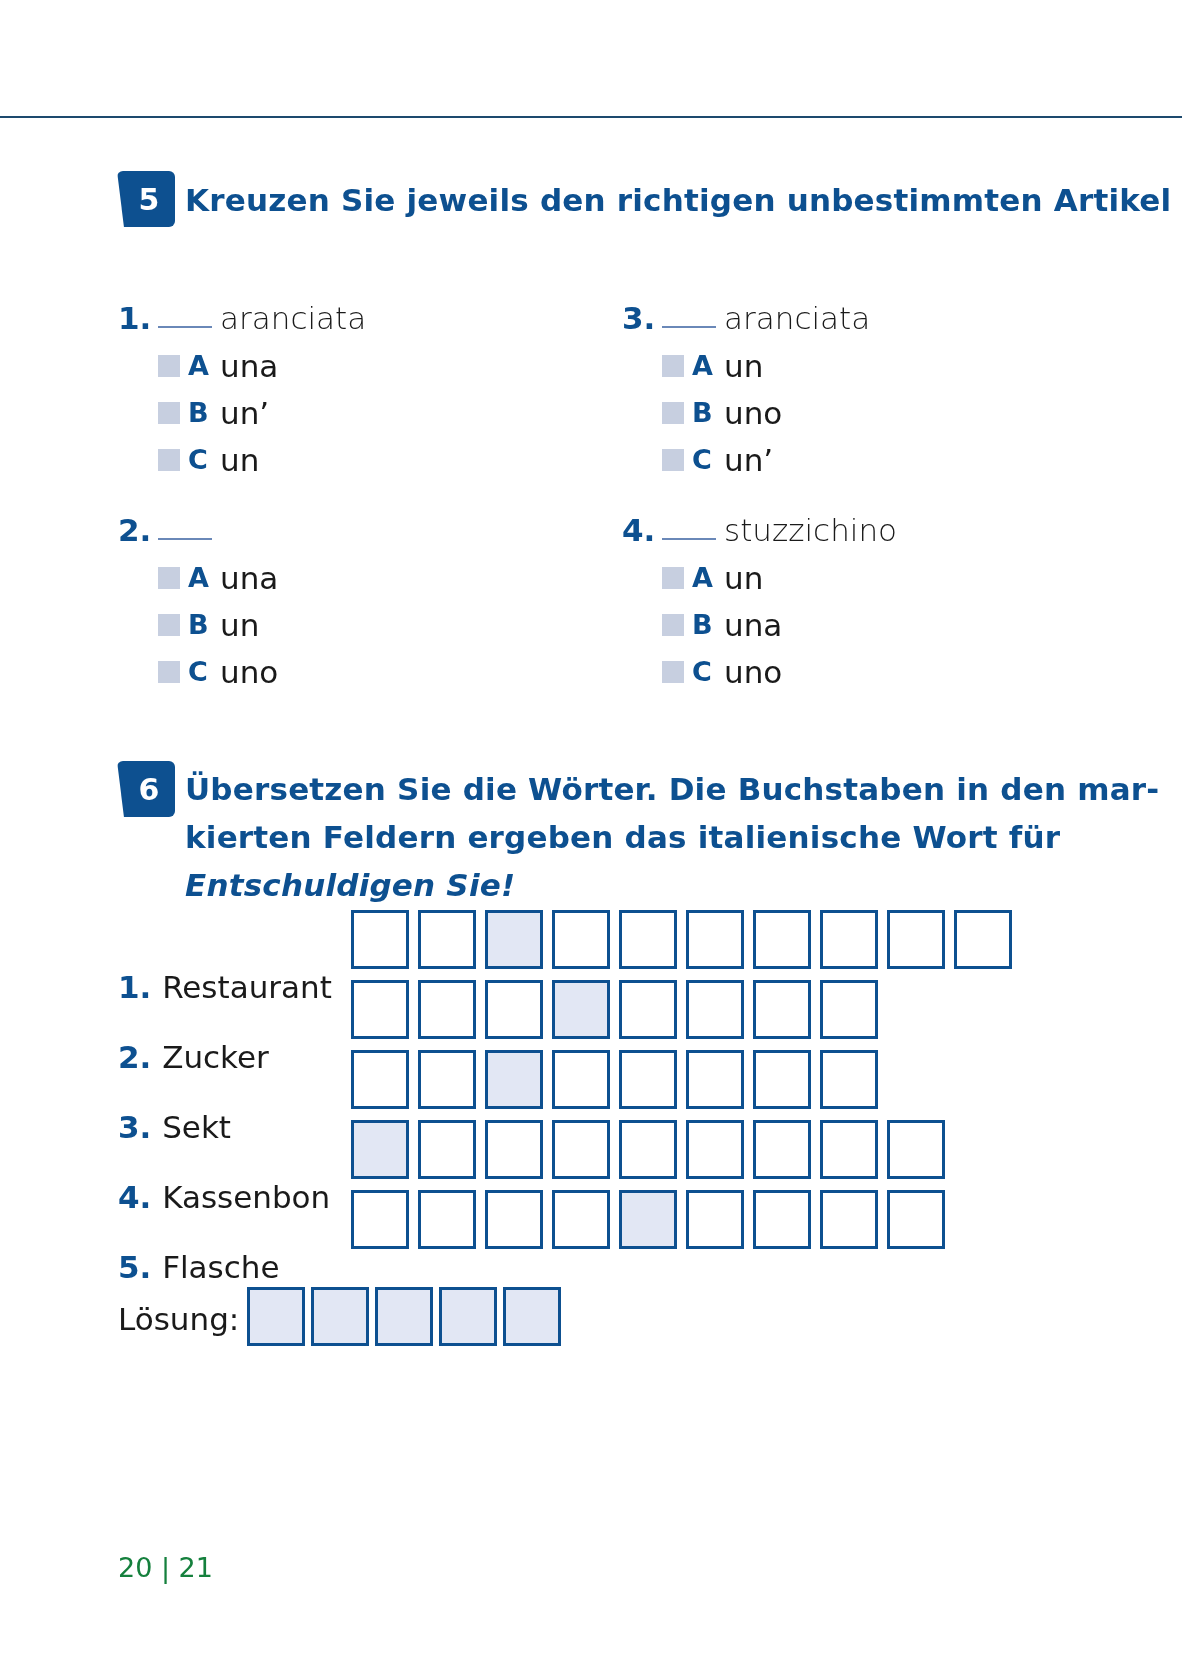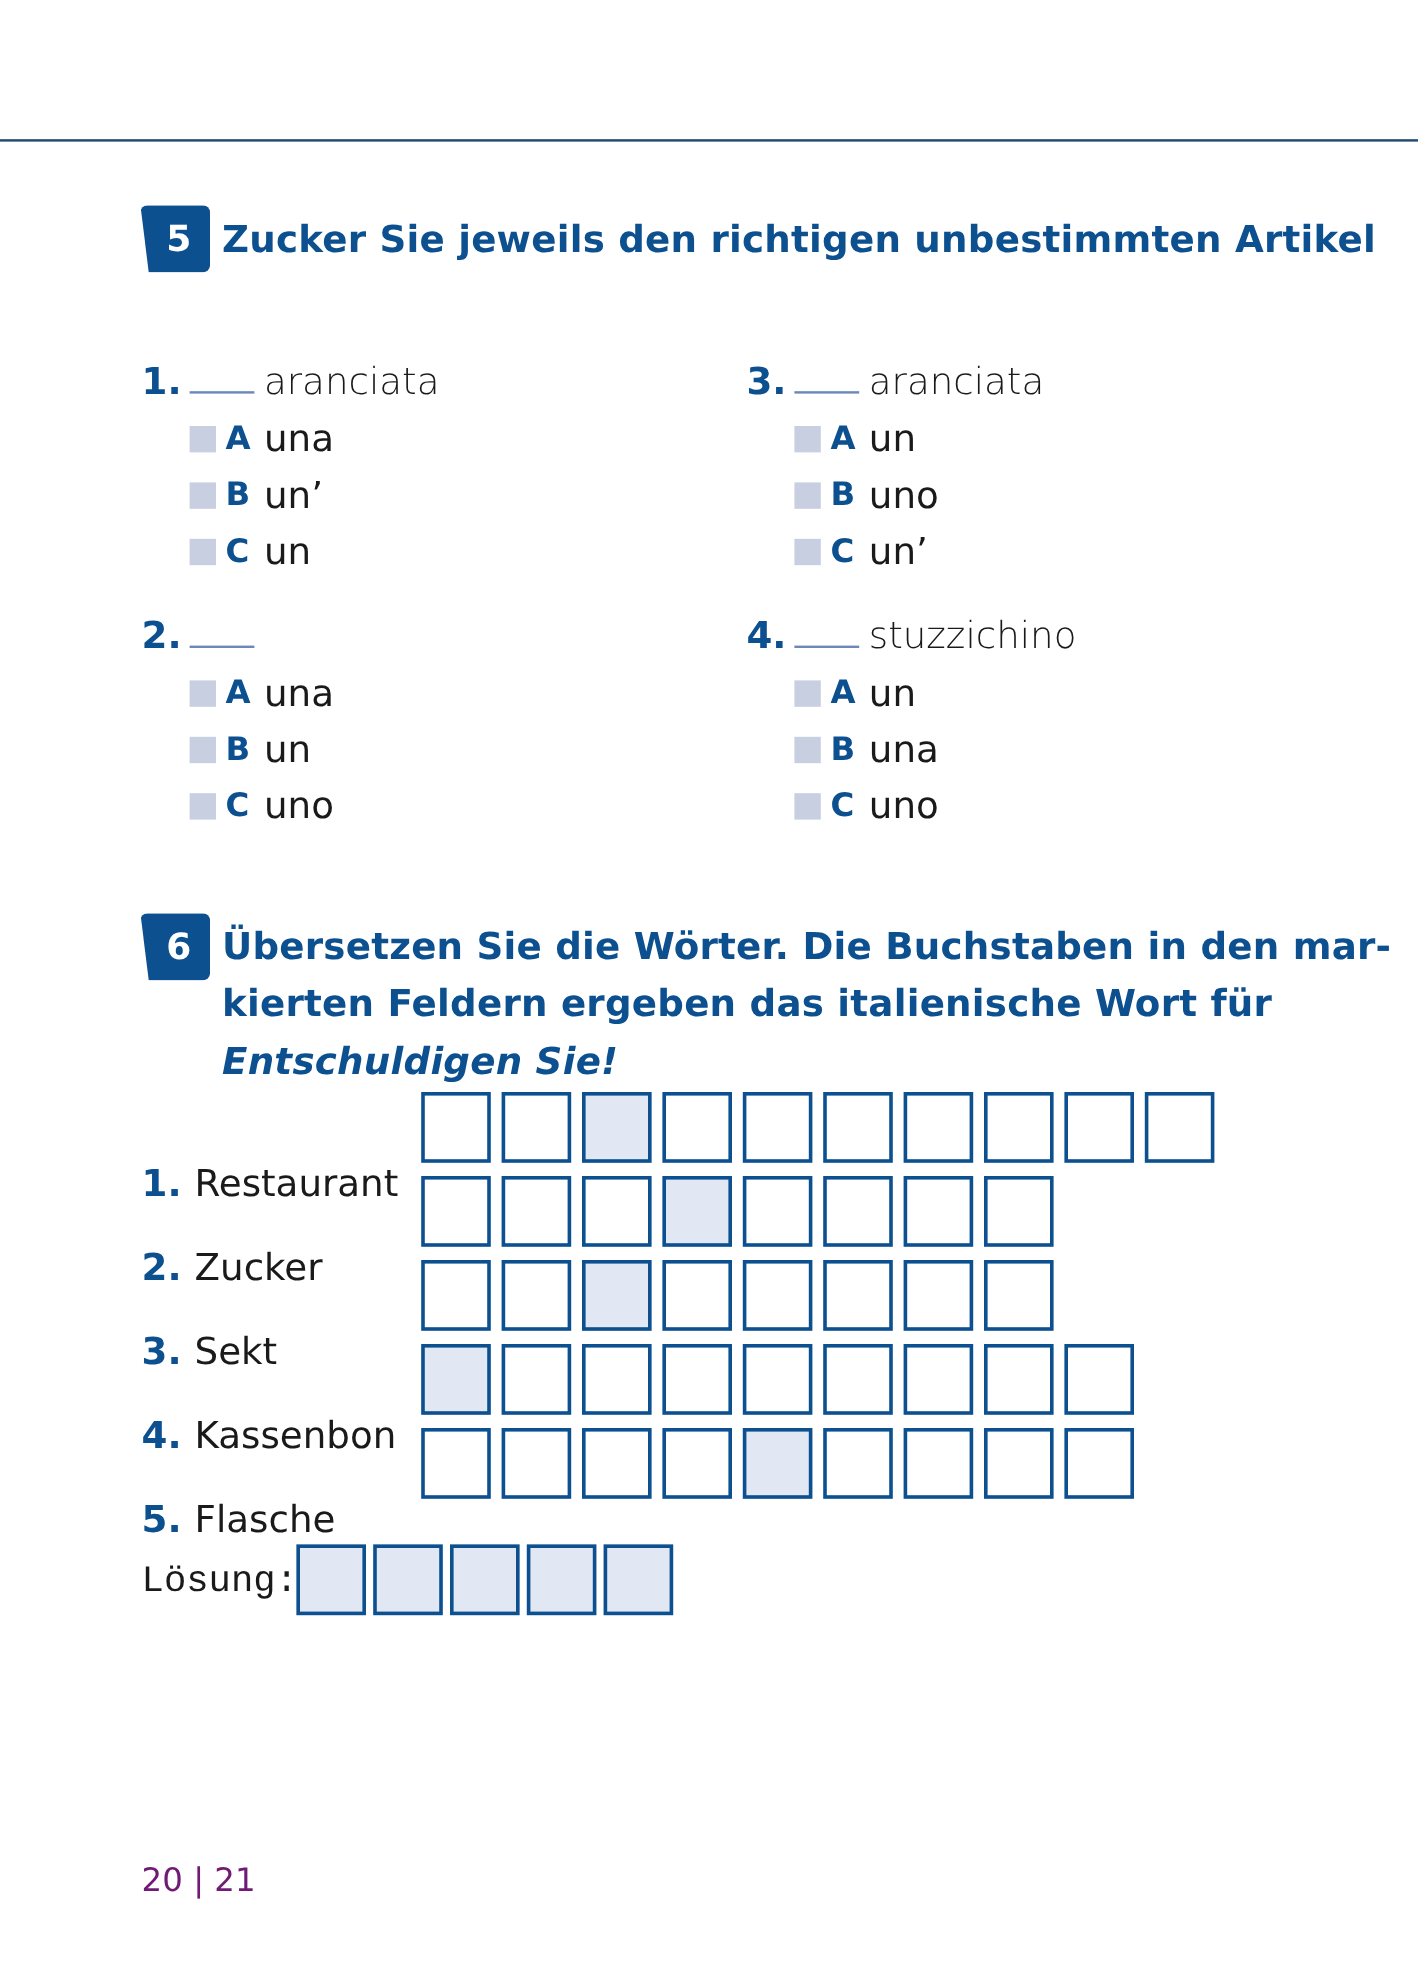--- a/index.html
+++ b/index.html
@@ -27,36 +27,36 @@
   .opt .txt { color: #1a1a1a; }
 
   .grid-row { position: absolute; left: 118px; height: 60px; display: flex; align-items: center; }
   .grid-label { position: absolute; left: 0; font-size: 31px; white-space: nowrap; margin-top: 47px; }
   .grid-label .n { color: #0d5090; font-weight: bold; }
   .boxes { position: absolute; left: 233px; display: flex; }
   .box { width: 52px; height: 53px; border: 3px solid #0d5090; background: #fff; margin-right: 9px; }
   .box.mark { background: #e2e7f4; }
 
   .sol { position: absolute; left: 118px; top: 1287px; height: 60px; }
-  .sol-label { position: absolute; left: 0; top: 14px; font-size: 31px; font-family: Liberation Mono, monospace; }
+  .sol-label { position: absolute; left: 0; top: 14px; font-size: 31px; }
   .sol-boxes { position: absolute; left: 129px; top: 0; display: flex; }
   .sol-boxes .box { background: #e2e7f4; margin-right: 6px; }
 
-  .pagenum { position: absolute; left: 118px; top: 1552px; font-size: 27px; color: #701a75; }
+  .pagenum { position: absolute; left: 118px; top: 1552px; font-size: 27px; color: #15803d; }
 </style>
 </head>
 <body>
 
 <div class="rule"></div>
 
 <div class="badge" style="left:117px; top:171px;">
     <span>5</span>
   </div>
 <div class="heading" style="top:176px;">
-  <div>Zucker Sie jeweils den richtigen unbestimmten Artikel</div>
+  <div>Kreuzen Sie jeweils den richtigen unbestimmten Artikel</div>
 </div>
 
 <div class="q" style="left:118px; top:294px;">
   <div class="q-head">
       <span class="q-num">1.</span>
       <span class="blank"></span>
       <span class="q-word">aranciata</span>
     </div>
   <div class="opt">
       <span class="cb"></span>

